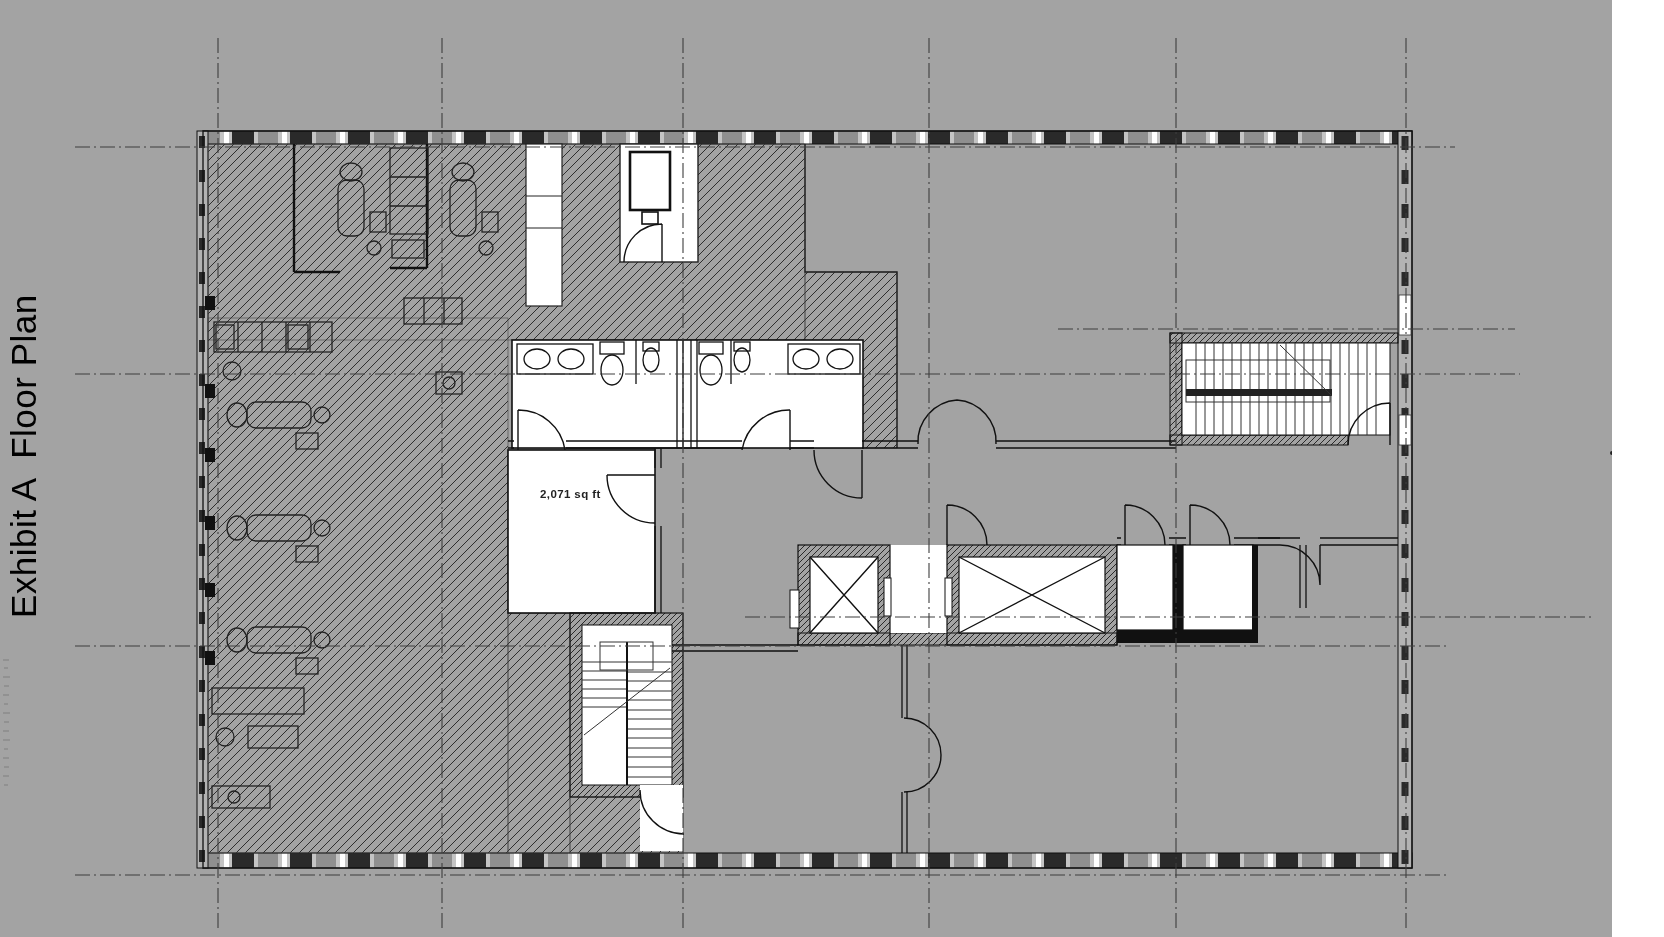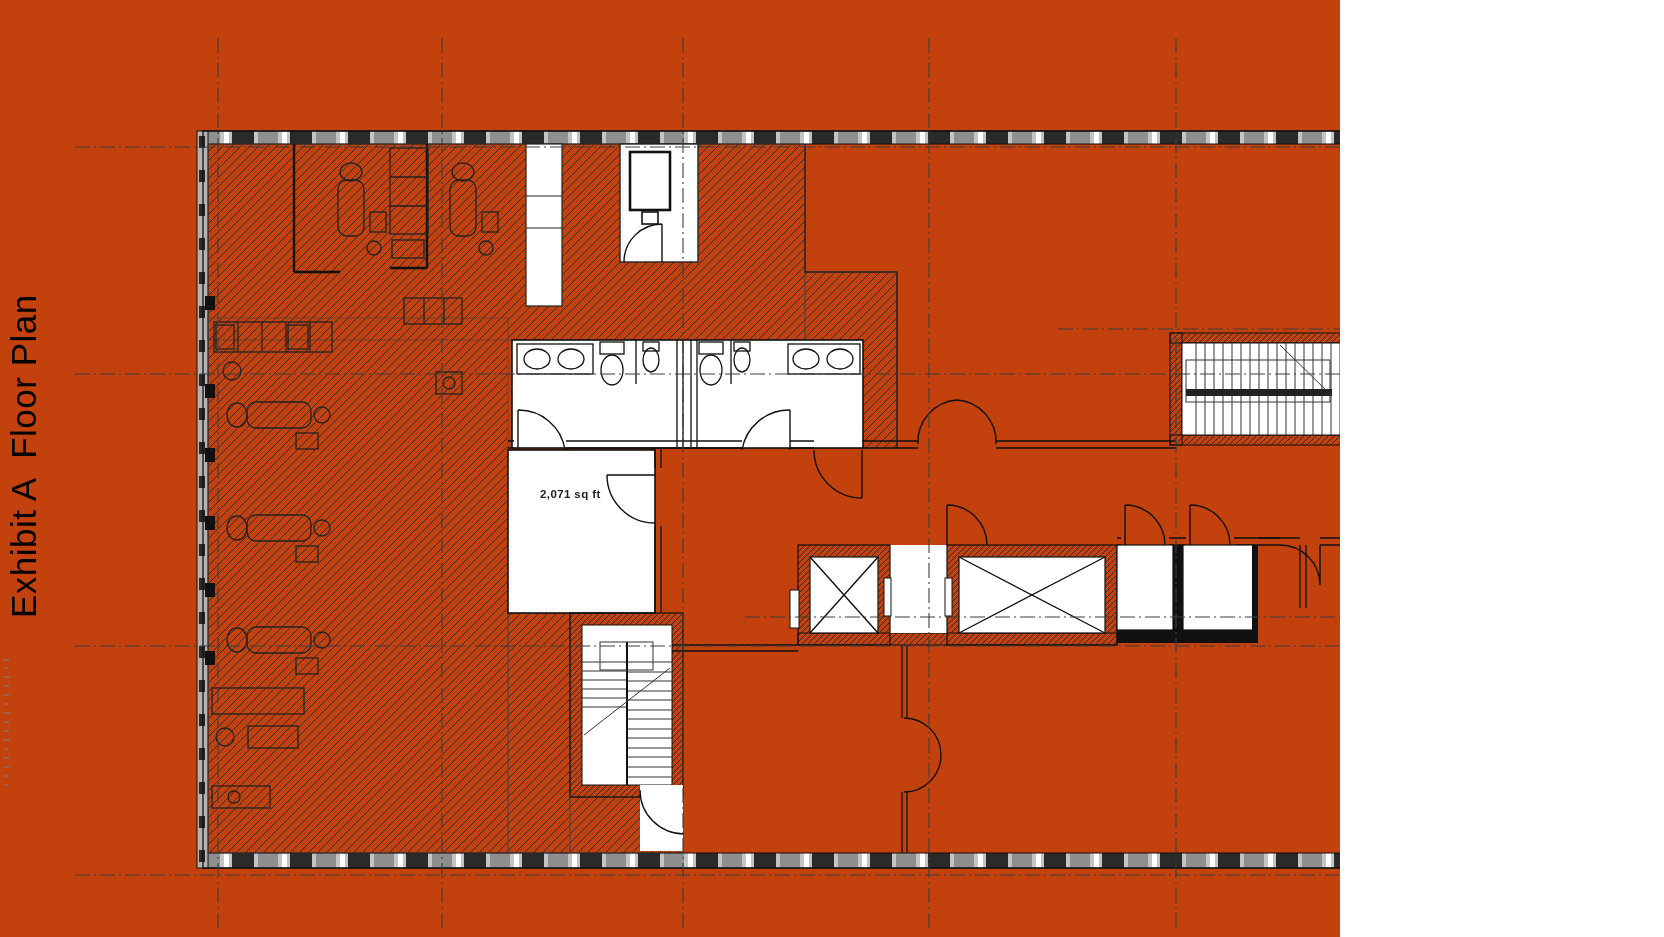--- a/index.html
+++ b/index.html
@@ -1,16 +1,16 @@
 <!DOCTYPE html>
 <html><head>
 <meta charset="utf-8">
 <style>
   html,body{margin:0;padding:0;background:#ffffff;}
-  #stage{position:relative;width:1340px;height:937px;background:#c2410c;overflow:hidden;
+  #stage{position:relative;width:1612px;height:937px;background:#a3a3a3;overflow:hidden;
          font-family:"Liberation Sans",sans-serif;}
   #plan-svg{position:absolute;left:0;top:0;}
   #side-title{
     position:absolute;left:4px;top:262px;height:356px;width:50px;
     writing-mode:vertical-rl;transform:rotate(180deg);
     font-size:35px;color:#000;letter-spacing:.5px;white-space:pre;
     font-family:"Liberation Sans",sans-serif;
   }
   .arealabel{font-family:"Liberation Sans",sans-serif;font-size:11.5px;font-weight:bold;fill:#222;letter-spacing:.4px;}
 </style>

